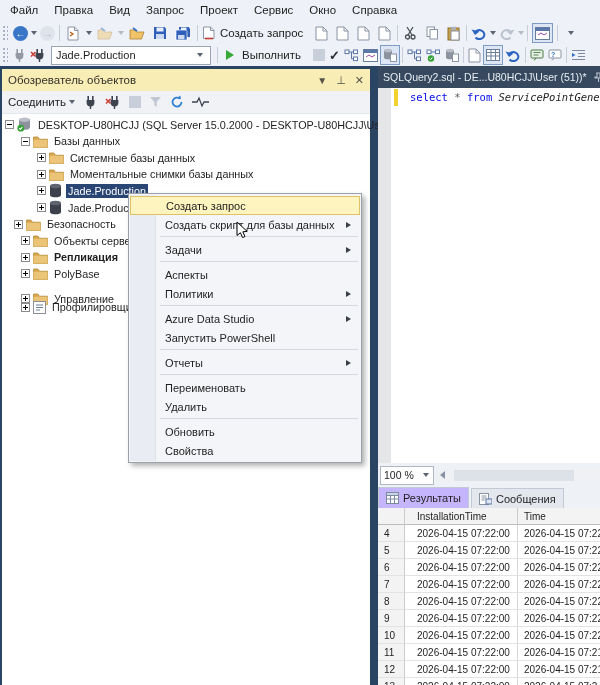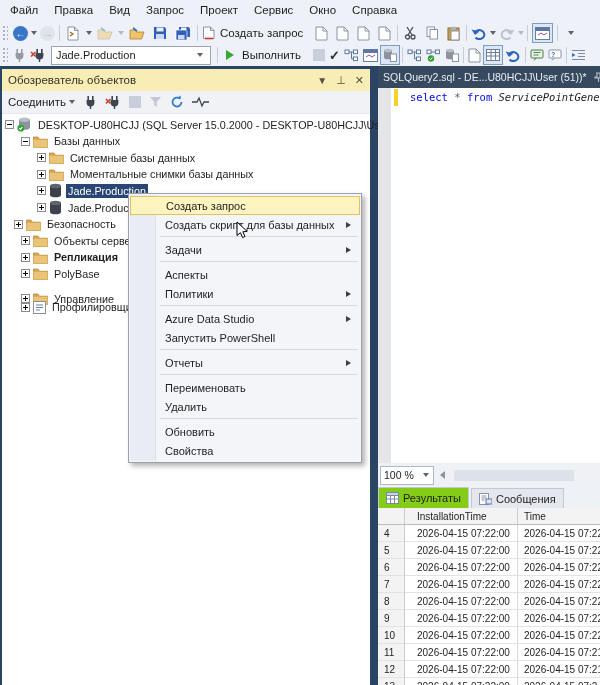--- a/index.html
+++ b/index.html
@@ -51,21 +51,21 @@
   .code-line { position:absolute; left:32px; top:3px; font-family:"DejaVu Sans Mono",monospace; font-size:10.5px; white-space:pre; }
   .kw { color:#0008e8; } .op { color:#5a5a5a; } .id { color:#202020;font-style:italic; }
   .zoombar { position:absolute; left:378px; top:397px; width:222px; height:24px; background:#eef1f6; display:flex; align-items:center; }
   .zoomcombo { width:54px; height:19px; background:#fff; border:1px solid #b0b8c6; margin-left:2px; display:flex; align-items:center; padding:0 3px; font-size:10.5px; flex:none; }
   .zoomcombo .cv { flex:1; }
   .hscroll { flex:1; height:15px; margin:0 0 0 4px; background:#f0f1f4; position:relative; }
   .hscroll .arr { position:absolute; left:2px; top:3px; width:0; height:0; border-top:4px solid transparent; border-bottom:4px solid transparent; border-right:5px solid #8a93a3; }
   .hscroll .thumb { position:absolute; left:16px; top:2px; width:120px; height:11px; background:#dde1e8; }
   .rtabs { position:absolute; left:378px; top:421px; width:222px; height:21px; background:#eef1f6; display:flex; align-items:flex-end; }
   .rtab { height:20px; display:flex; align-items:center; padding:0 7px; font-size:11px; border:1px solid #c3c9d4; border-bottom:none; background:#e4e7ee; margin-right:2px; }
-  .rtab.active { background:#84cc16; height:21px; }
+  .rtab.active { background:#c4b5fd; height:21px; }
   .rtab .ti { margin-right:4px; display:flex; }
   .grid { position:absolute; left:378px; top:442px; width:222px; height:177px; background:#fff; font-size:10px; }
   .grow { display:flex; height:17px; }
   .gcell { border-right:1px solid #d8d8d8; border-bottom:1px solid #e3e3e3; display:flex; align-items:center; overflow:hidden; white-space:nowrap; flex:none; }
   .ghead .gcell { background:#f3f3f3; border-right:1px solid #cccccc; border-bottom:1px solid #bdbdbd; }
   .c0 { width:27px; padding-left:6px; background:#f3f3f3; border-right:1px solid #cccccc; }
   .c1 { width:113px; padding-left:12px; }
   .c2 { width:110px; padding-left:6px; }
   
   .cmenu { position:absolute; left:128px; top:193px; width:234px; background:#f4f5f8; border:1px solid #9ba0ab; box-shadow:3px 3px 5px rgba(0,0,0,0.3); padding:2px 1px; z-index:50; }

